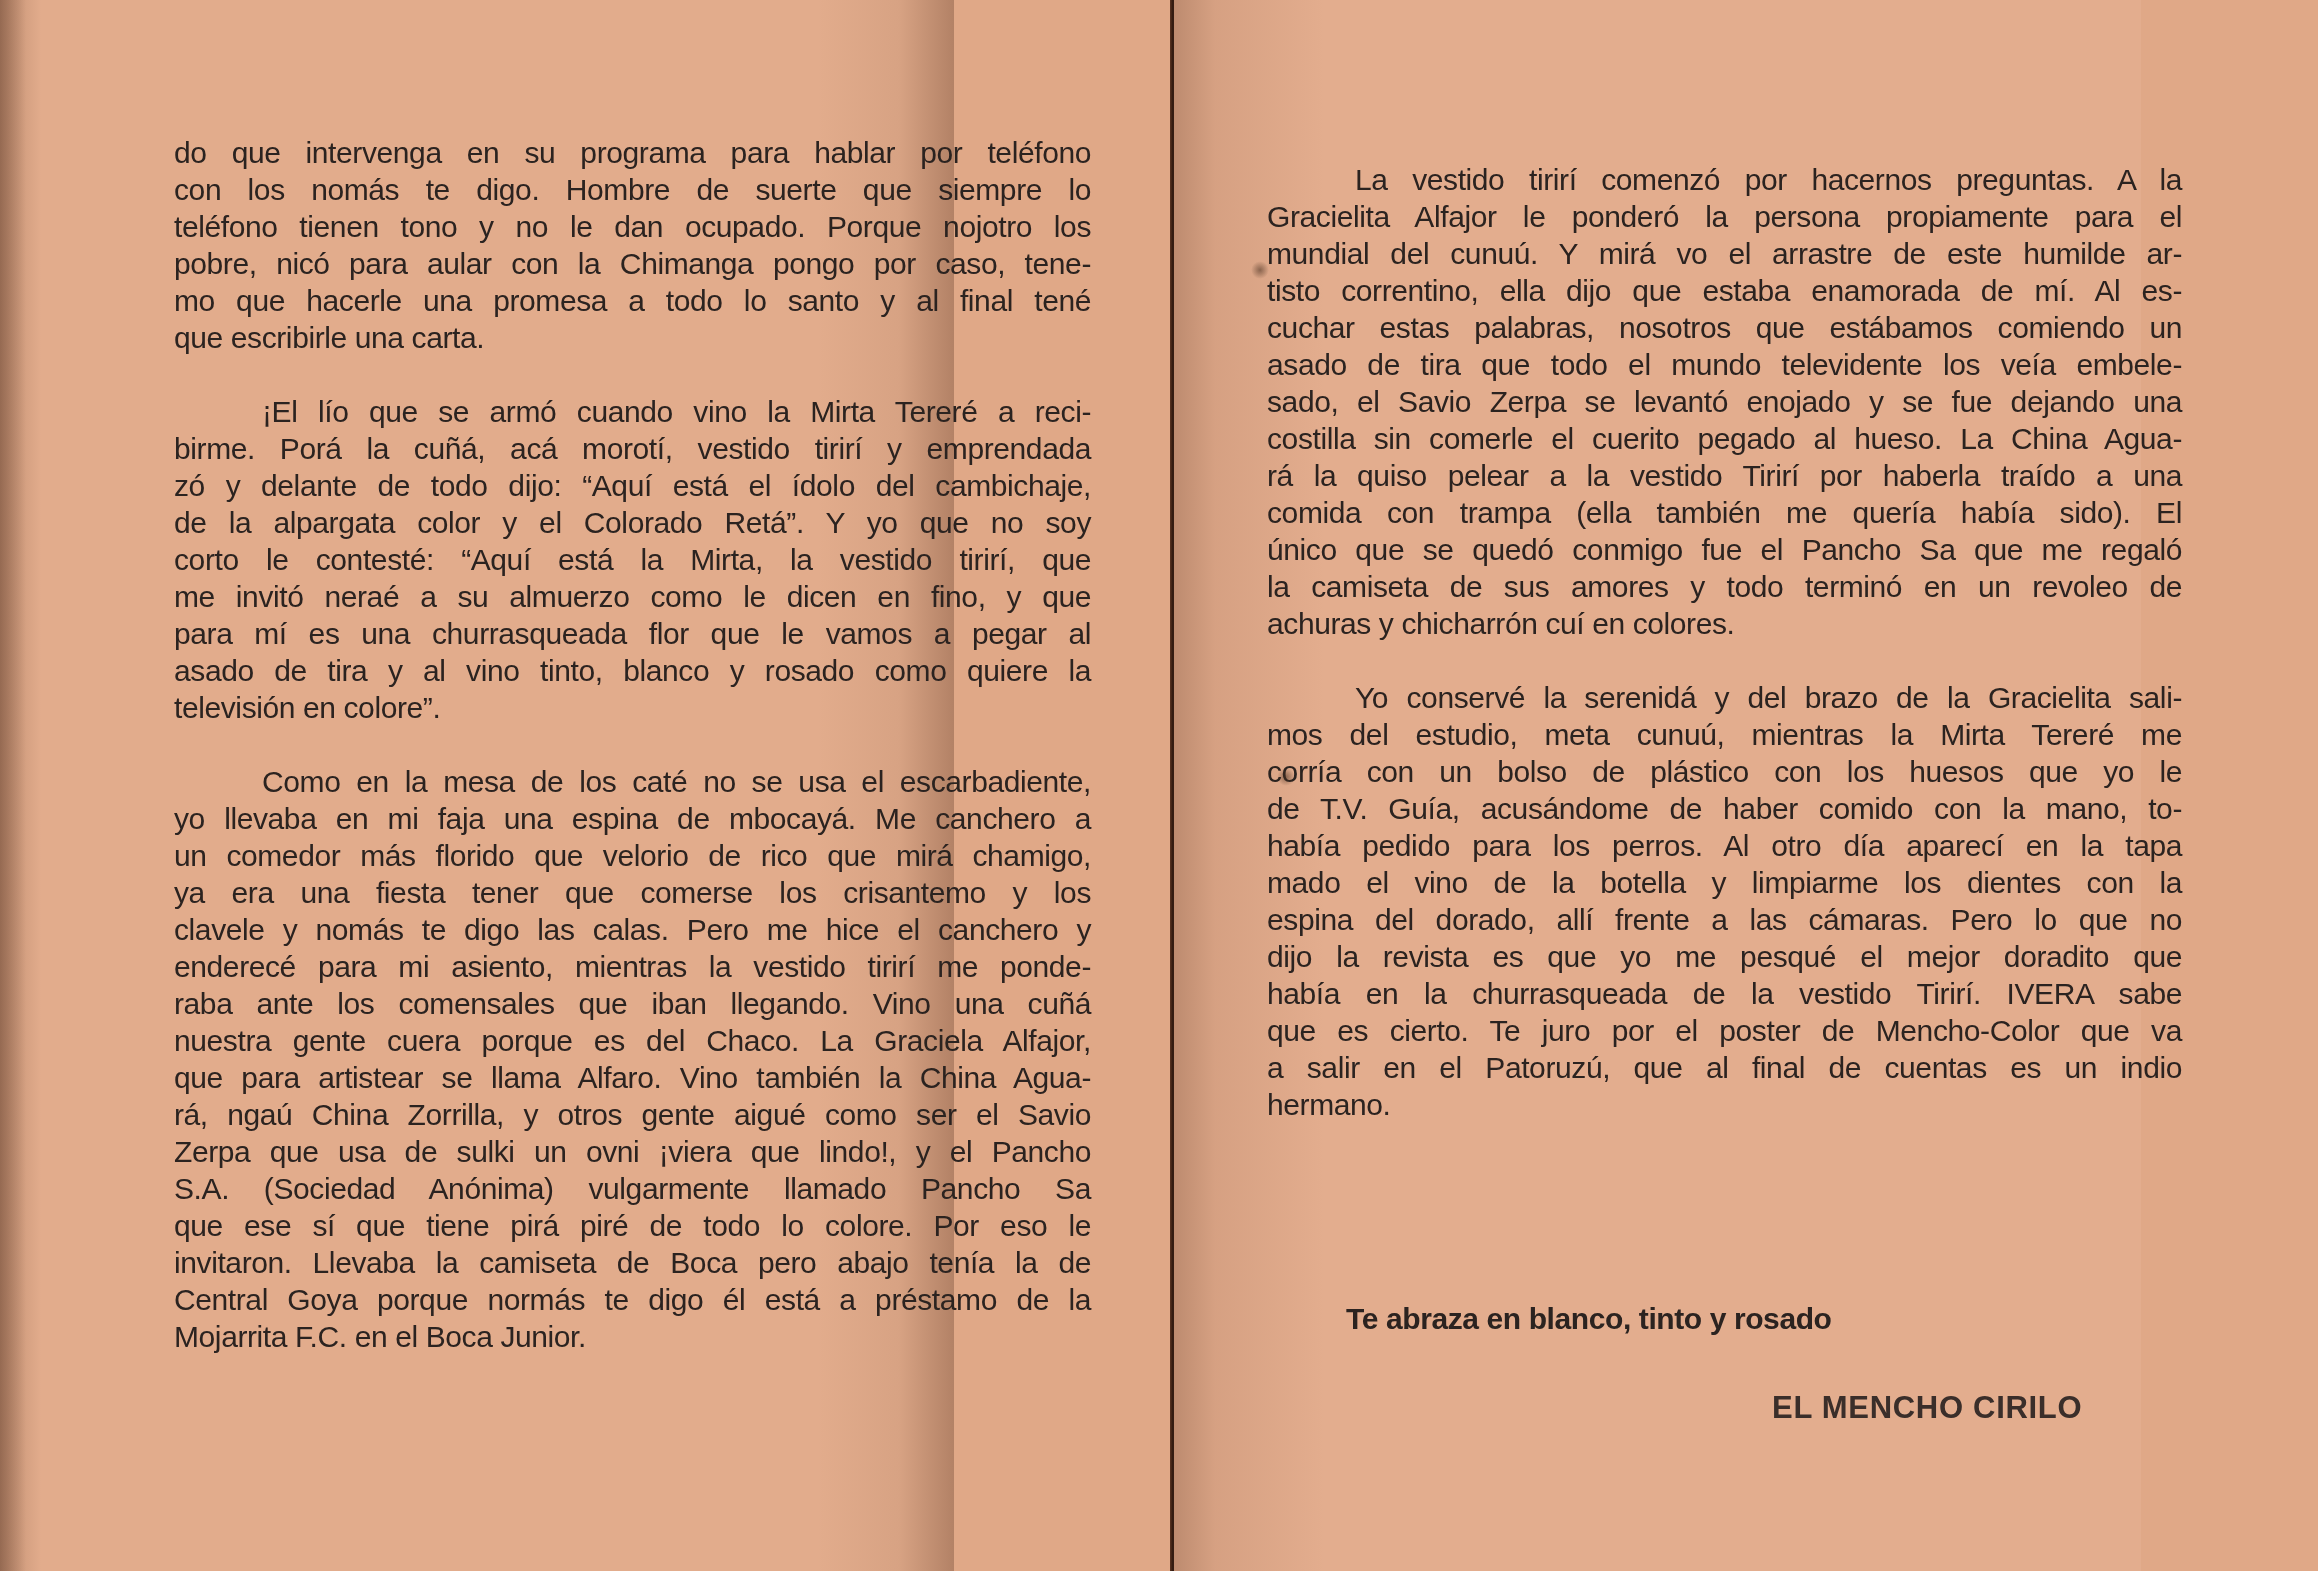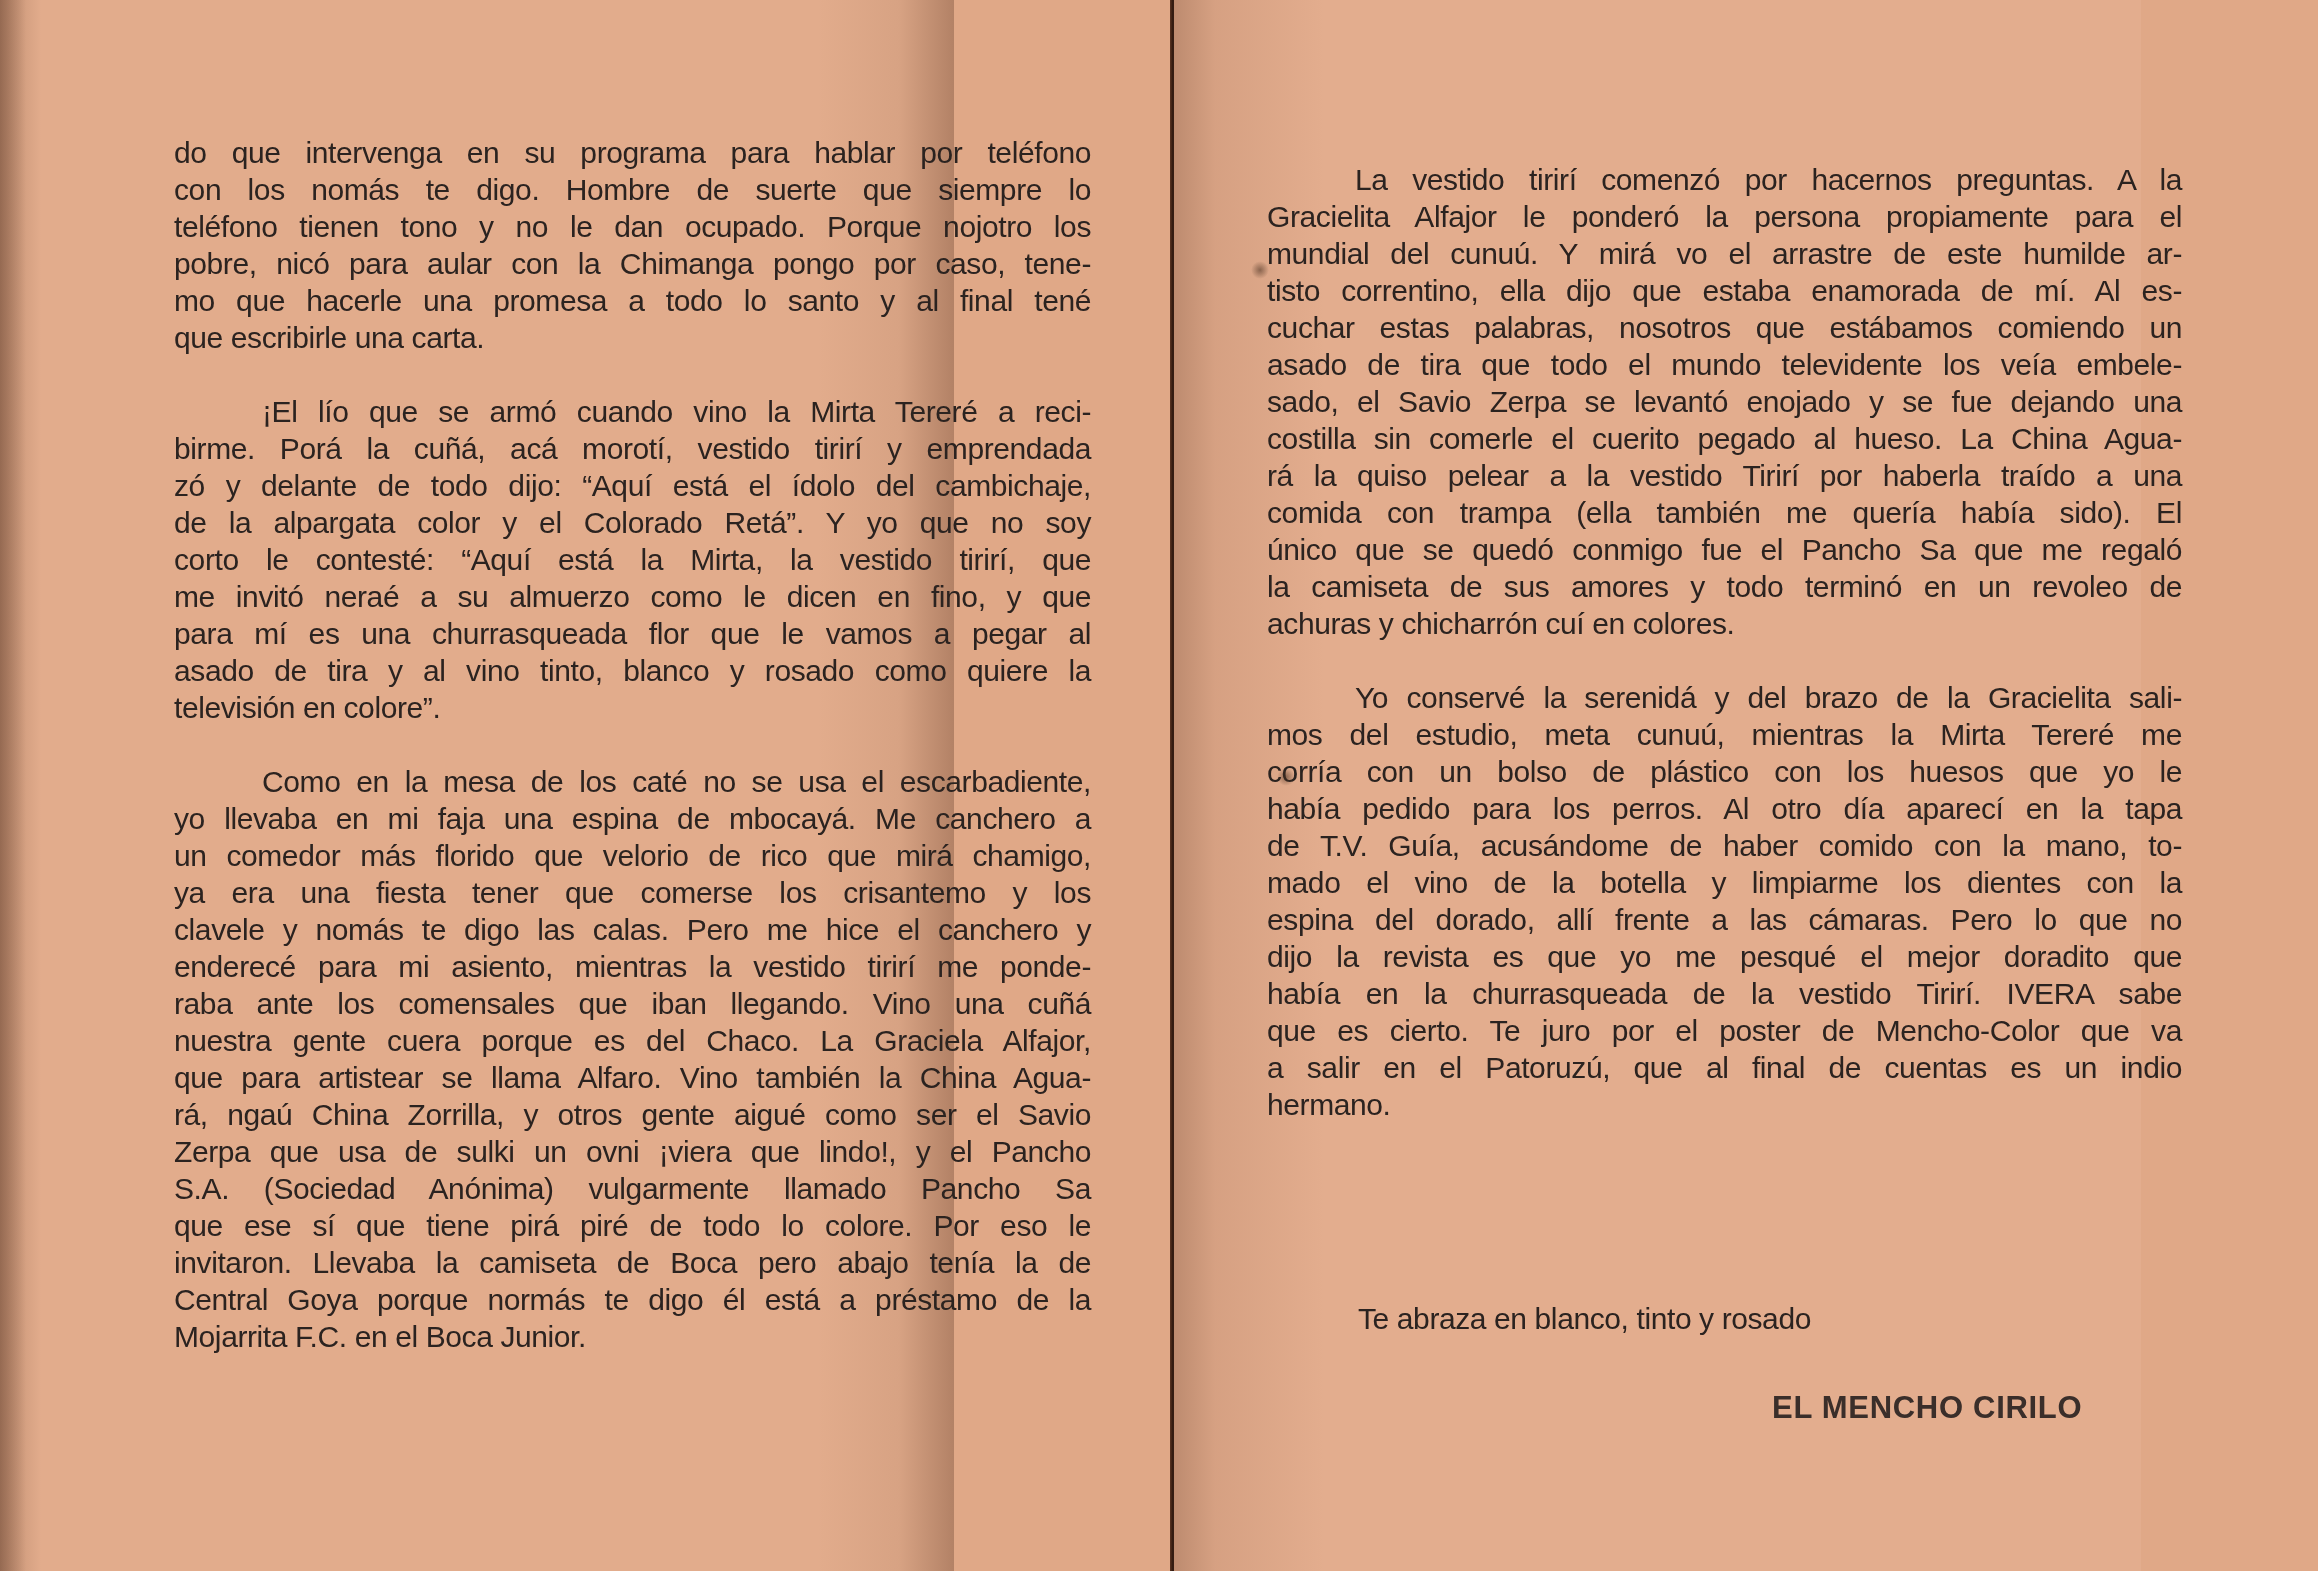--- a/index.html
+++ b/index.html
@@ -119,29 +119,29 @@
         <span class="line">rá la quiso pelear a la vestido Tirirí por haberla traído a una</span>
         <span class="line">comida con trampa (ella también me quería había sido). El</span>
         <span class="line">único que se quedó conmigo fue el Pancho Sa que me regaló</span>
         <span class="line">la camiseta de sus amores y todo terminó en un revoleo de</span>
         <span class="line last">achuras y chicharrón cuí en colores.</span>
       </div>
       <div class="para">
         <span class="line" style="padding-left: 88px;">Yo conservé la serenidá y del brazo de la Gracielita sali-</span>
         <span class="line">mos del estudio, meta cunuú, mientras la Mirta Tereré me</span>
         <span class="line">corría con un bolso de plástico con los huesos que yo le</span>
+        <span class="line">de T.V. Guía, acusándome de haber comido con la mano, to-</span>
         <span class="line">había pedido para los perros. Al otro día aparecí en la tapa</span>
-        <span class="line">de T.V. Guía, acusándome de haber comido con la mano, to-</span>
         <span class="line">mado el vino de la botella y limpiarme los dientes con la</span>
         <span class="line">espina del dorado, allí frente a las cámaras. Pero lo que no</span>
         <span class="line">dijo la revista es que yo me pesqué el mejor doradito que</span>
         <span class="line">había en la churrasqueada de la vestido Tirirí. IVERA sabe</span>
         <span class="line">que es cierto. Te juro por el poster de Mencho-Color que va</span>
         <span class="line">a salir en el Patoruzú, que al final de cuentas es un indio</span>
         <span class="line last">hermano.</span>
       </div>
     </div>
-  <div class="closing" style="left:184px;">Te abraza en blanco, tinto y rosado</div>
+  <div class="closing" style="left:172px;font-weight:bold;">Te abraza en blanco, tinto y rosado</div>
   <div class="signature" style="left:598px;">EL MENCHO CIRILO</div>
   <div class="smudge" style="left:77px; top:261px;"></div>
   <div class="smudge" style="left:103px; top:768px;"></div>
 </div>
 
 
 </body></html>

